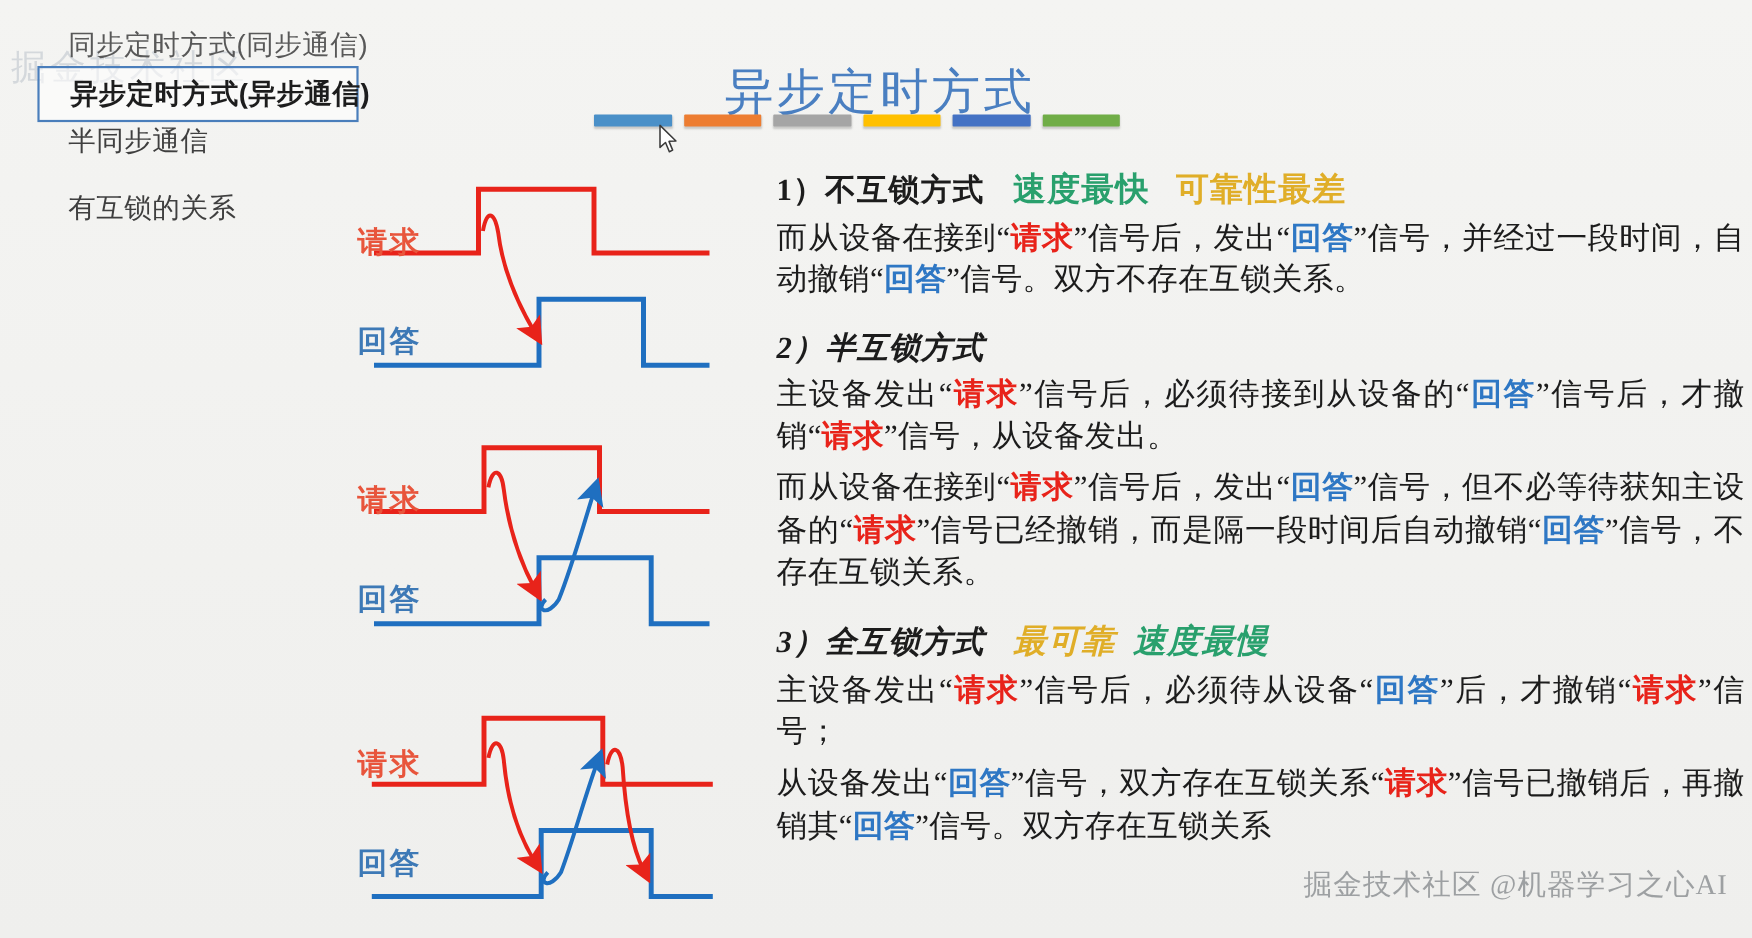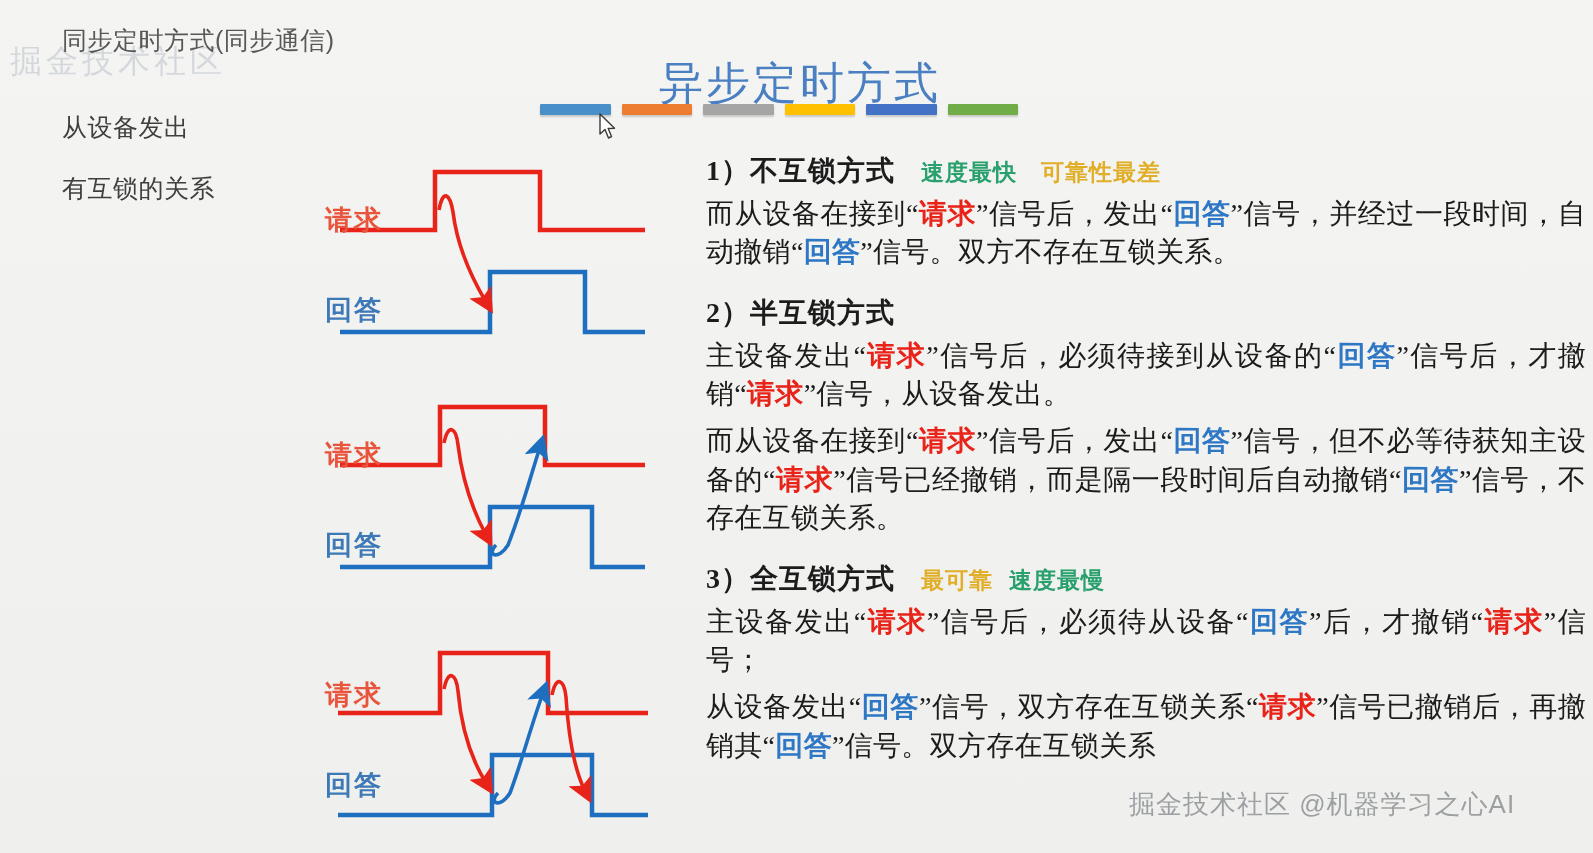--- a/index.html
+++ b/index.html
@@ -58,44 +58,45 @@
   #wave2{top:385px;}
   #wave3{top:625px;}
   .wlabel{position:absolute;font-size:27px;letter-spacing:2px;
           font-family:"Liberation Sans","DejaVu Sans",sans-serif;}
   .wlabel.req{color:#e8553c;left:25px;top:52px;}
   .wlabel.ack{color:#3d79b6;left:25px;top:142px;}
 
   
   #textcol{position:absolute;left:706px;top:152px;width:880px;}
   .head{font-size:28px;color:#1c1c1c;margin:0 0 5px 0;letter-spacing:1px;}
-  .head .sub{font-size:23px;margin-left:26px;}
+  .head .sub{font-size:30px;margin-left:26px;}
   .g{color:#29a06d;}
   .y{color:#e0ae28;}
   p.para{font-size:28px;line-height:1.37;color:#1c1c1c;margin:0 0 9px 0;
          letter-spacing:.3px;text-align:justify;}
   .req{color:#e8231a;font-weight:bold;}
   .ack{color:#2e77c4;font-weight:bold;}
   .sp1{margin-bottom:14px;}
-  .sp2{margin-top:22px;}
+  .sp2{margin-top:22px;font-style:italic;}
 
   
-  #wm{position:absolute;left:1129px;top:787px;font-size:26px;
+  #wm{position:absolute;left:1185px;top:787px;font-size:26px;
       color:rgba(90,95,100,.55);white-space:nowrap;letter-spacing:1px;
-      font-family:Liberation Sans, sans-serif;}
+      font-family:Liberation Serif, serif;}
 </style>
 </head>
 <body>
 
 <div id="stage">
 
   <div id="sidebar">
     <div class="side-wm">掘金技术社区</div>
     <div id="nav0" class="nav-item dim">同步定时方式(同步通信)</div>
-    <div id="nav2" class="nav-item">从设备发出</div>
+    <div id="nav1" class="nav-item sel">异步定时方式(异步通信)</div>
+    <div id="nav2" class="nav-item">半同步通信</div>
     <div id="nav3" class="nav-item">有互锁的关系</div>
   </div>
 
   <div id="title">异步定时方式</div>
   <div id="bars">
     <div class="bar" style="background: rgb(74, 144, 200);"></div>
     <div class="bar" style="background: rgb(237, 125, 49);"></div>
     <div class="bar" style="background: rgb(165, 165, 165);"></div>
     <div class="bar" style="background: rgb(255, 192, 0);"></div>
     <div class="bar" style="background: rgb(68, 114, 196);"></div>

